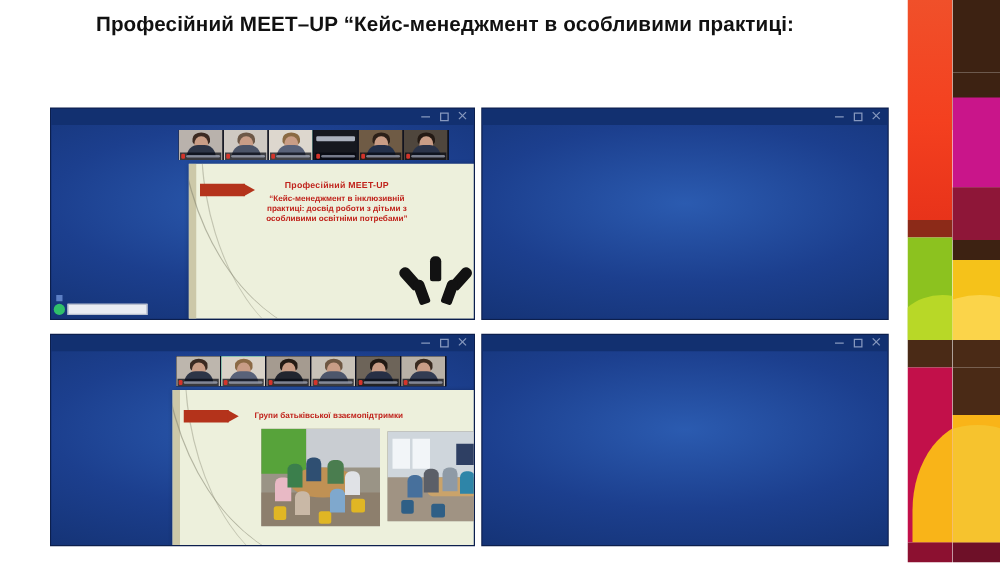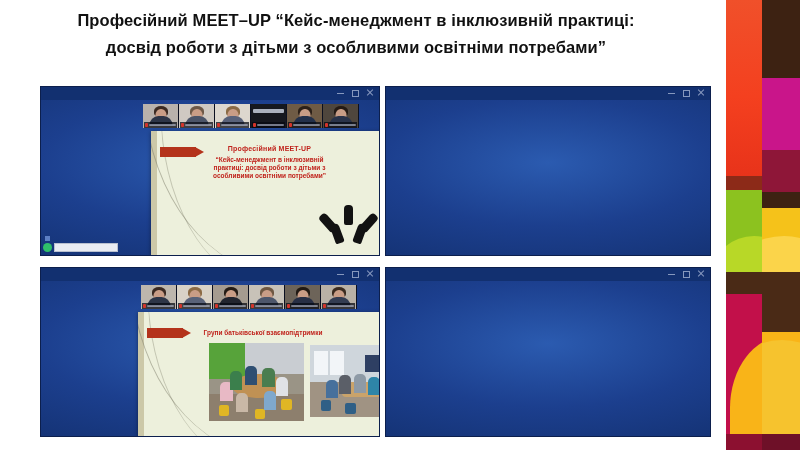--- a/index.html
+++ b/index.html
@@ -164,22 +164,21 @@
   .sharebar .dot{width:9px;height:9px;border-radius:50%;background:#2fbf6a;}
   .sharebar .tip{height:7px;width:62px;background:#e9ecf3;border:1px solid #b9c0cf;}
   .minibtn{position:absolute;left:4px;bottom:14px;width:5px;height:5px;background:#5c7fc4;}
 </style>
 </head>
 <body>
 
 <div class="page">
 
   <div class="heading">
-    <span class="ln ln1">Професійний MEET–UP “Кейс-менеджмент в інклюзивній практиці:</span>
-    <span class="ln ln2">досвід роботи з дітьми з особливими освітніми потребами”</span>
+    <span class="ln ln1">Професійний MEET–UP “Кейс-менеджмент в особливими практиці:</span>
   </div>
 
   <div class="deco">
     <div class="col cL">
       <div class="blk L1"></div>
       <div class="blk L2"></div>
       <div class="blk L3"></div>
       <div class="blk L4"></div>
       <div class="blk L5"></div>
       <div class="blk L6"></div>

